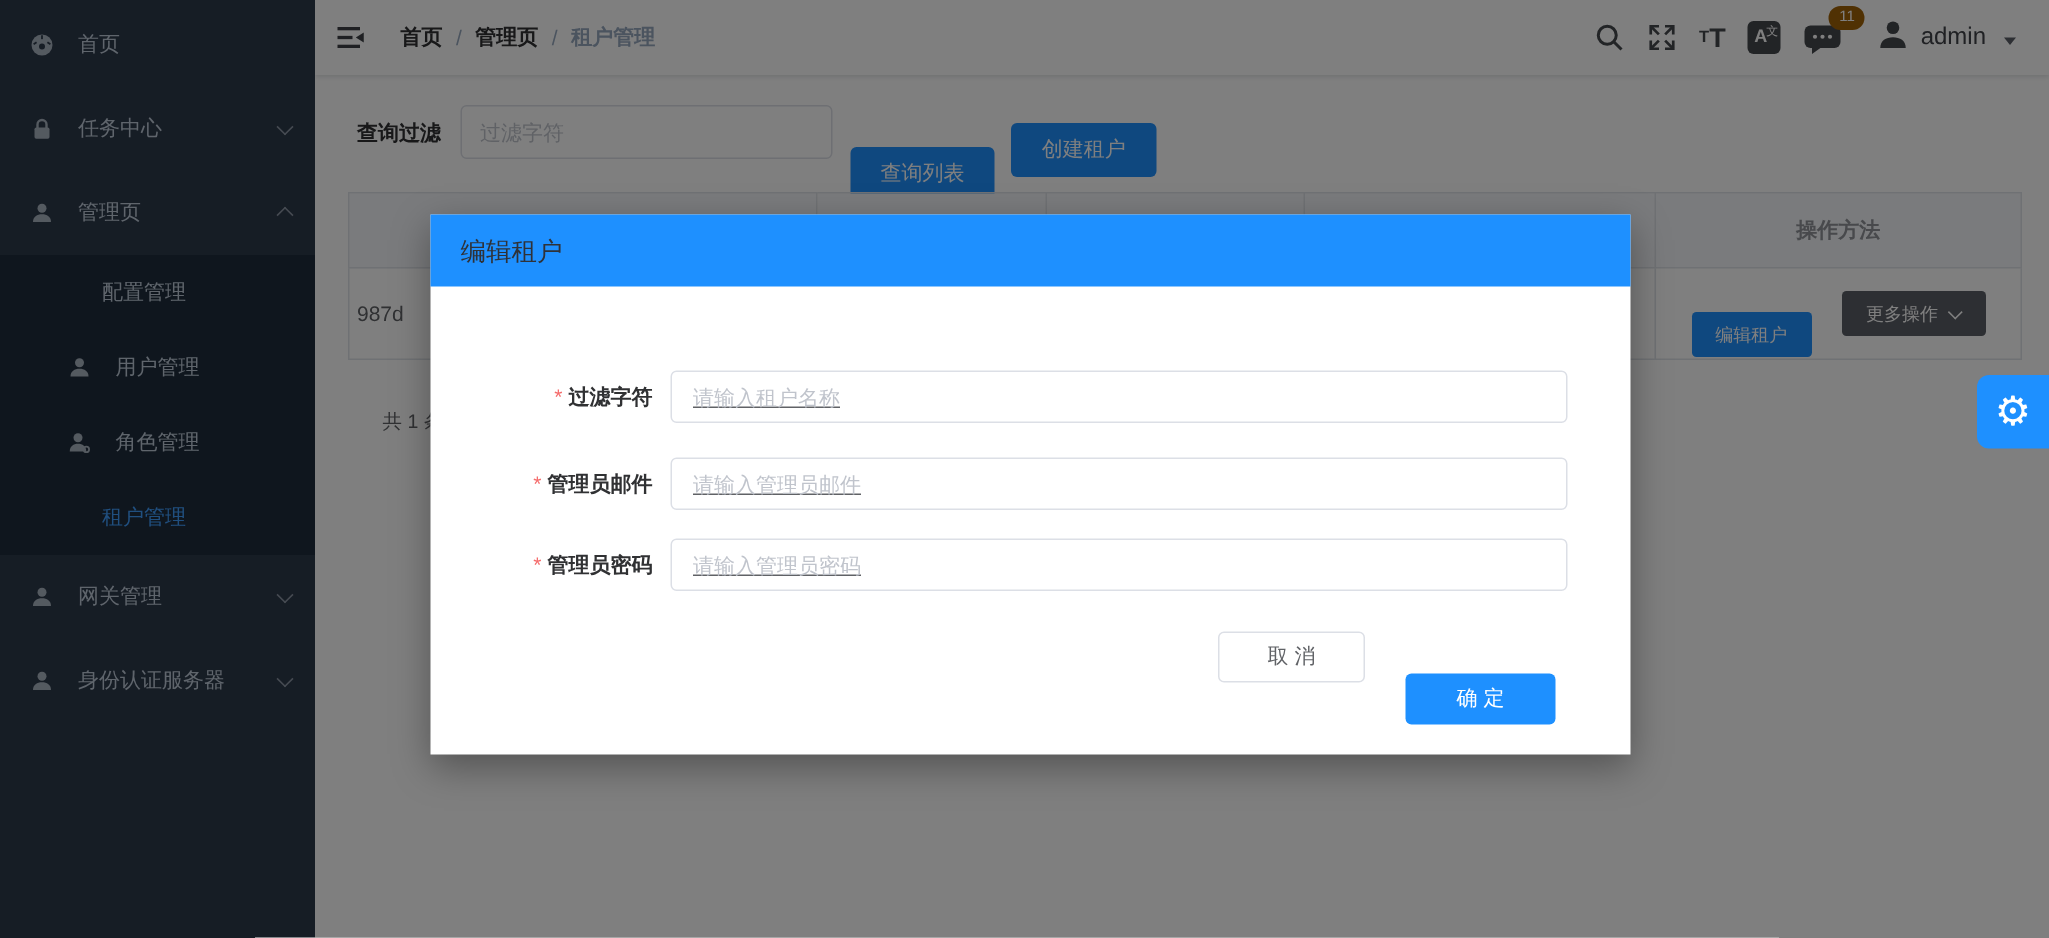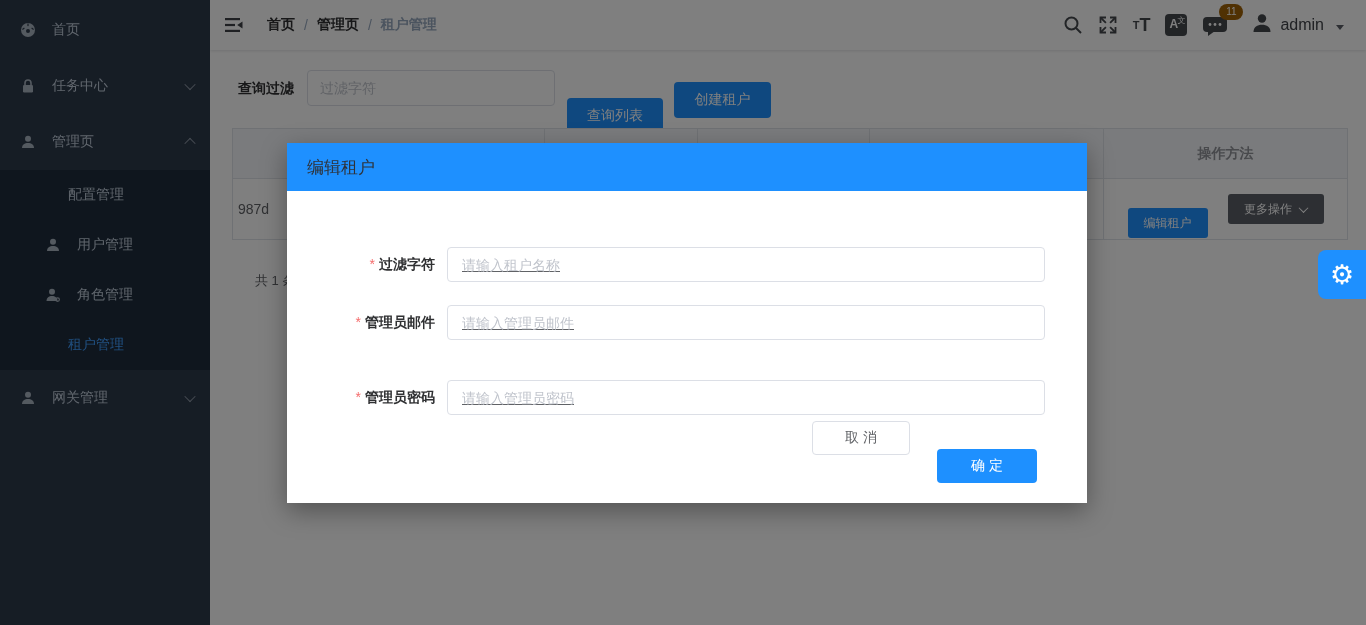--- a/index.html
+++ b/index.html
@@ -62,21 +62,21 @@
   .btn-edit{width:80px;}
   .btn-more{width:96px;background:#5a5e66;color:#fff;}
   .dd-caret{display:inline-block;width:6px;height:6px;border-right:1.5px solid #fff;border-bottom:1.5px solid #fff;transform:rotate(45deg) translate(-1px,-1px);margin-left:8px;}
   .pagination{position:absolute;left:255px;top:272px;font-size:13px;color:#606266;z-index:5;}
   
   .overlay{position:absolute;inset:0;background:rgba(0,0,0,0.5);z-index:40;}
   .modal{position:absolute;left:287px;top:143px;width:800px;height:360px;background:#fff;z-index:60;box-shadow:0 8px 24px rgba(0,0,0,.35);}
   .modal-header{height:48px;background:#1e90ff;display:flex;align-items:center;padding-left:20px;box-sizing:border-box;}
   .modal-title{font-size:17px;color:#2f3238;}
   .m-row{position:absolute;left:0;width:100%;display:flex;}
-  .m-row1{top:104px;} .m-row2{top:162px;align-items:flex-end;} .m-row3{top:237px;}
+  .m-row1{top:104px;} .m-row2{top:162px;align-items:flex-end;} .m-row3{top:216px;}
   .m-label{width:148px;text-align:right;line-height:35px;font-size:14px;color:#303133;font-weight:700;box-sizing:border-box;}
   .req{color:#f56c6c;margin-right:4px;font-weight:400;}
   .m-input{margin-left:12px;width:598px;height:35px;box-sizing:border-box;border:1px solid #dcdfe6;border-radius:4px;padding:0 14px;
     font-size:14px;color:#606266;outline:none;font-family:"Liberation Sans",sans-serif;text-decoration:underline;}
   .m-input::placeholder{color:#c0c4cc;}
   .m-footer{position:absolute;top:278px;right:50px;display:flex;gap:27px;}
   .btn-cancel{width:98px;height:34px;background:#fff;border:1px solid #dcdfe6;border-radius:4px;color:#606266;font-size:14px;cursor:pointer;font-family:"Liberation Sans",sans-serif;}
   .btn-confirm{width:100px;height:34px;font-size:14px;}
   
   .gear-btn{position:absolute;right:0;top:250px;width:48px;height:49px;background:#1e90ff;border-radius:8px 0 0 8px;z-index:45;
@@ -147,20 +147,30 @@
       </div>
     </div>
     <div class="side-item">
       <span class="s-icon">
         <svg viewBox="0 0 16 16">
             <circle cx="8" cy="4.8" r="3" fill="currentColor"></circle>
             <path d="M2 14c0-3.4 2.7-5.1 6-5.1s6 1.7 6 5.1z" fill="currentColor"></path>
           </svg>
       </span>
       <span class="s-label">网关管理</span>
+      <span class="chev down"></span>
+    </div>
+    <div class="side-item">
+      <span class="s-icon">
+        <svg viewBox="0 0 16 16">
+            <circle cx="8" cy="4.8" r="3" fill="currentColor"></circle>
+            <path d="M2 14c0-3.4 2.7-5.1 6-5.1s6 1.7 6 5.1z" fill="currentColor"></path>
+          </svg>
+      </span>
+      <span class="s-label">身份认证服务器</span>
       <span class="chev down"></span>
     </div>
   </div>
 </div>
 
 <div class="topbar">
   <div class="hamburger">
     <svg viewBox="0 0 20 16" width="20" height="16">
         <g fill="#3e4146">
           <rect x="1" y="1" width="15" height="2.2"></rect>

